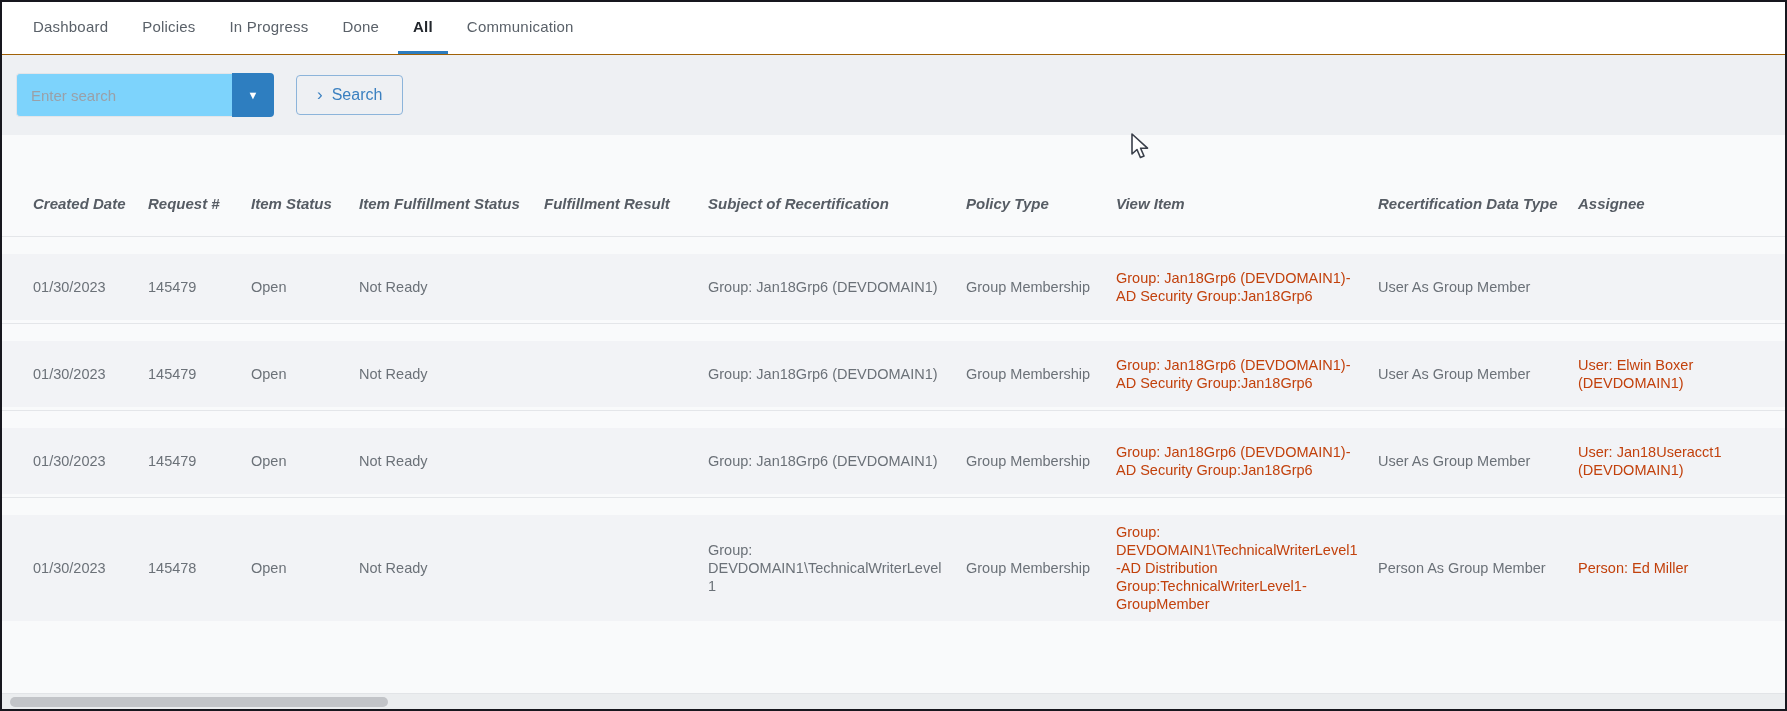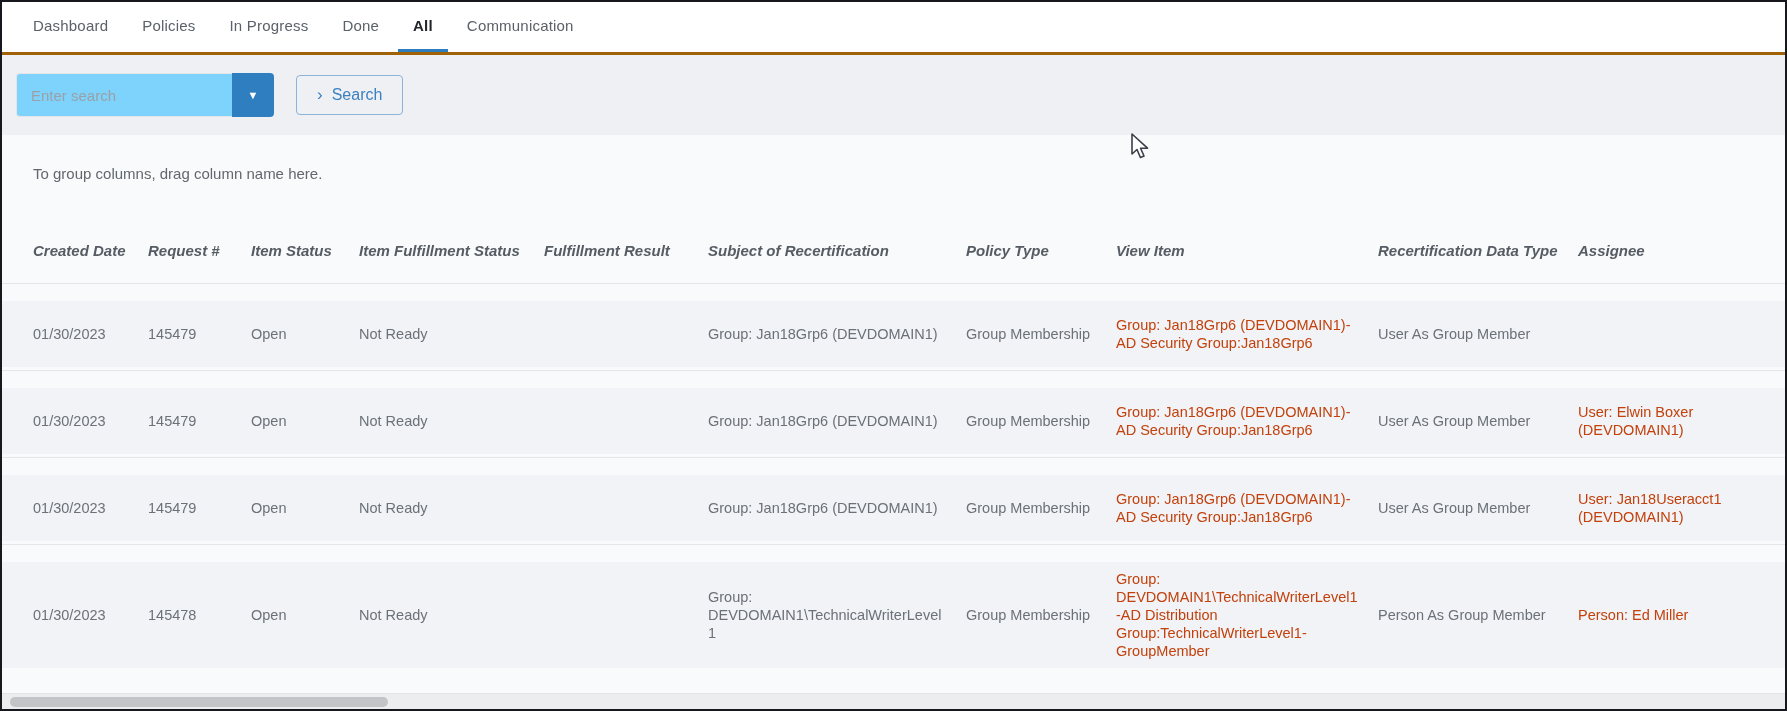--- a/index.html
+++ b/index.html
@@ -9,21 +9,21 @@
     border:2px solid #17171e;
     background:#eef0f3;
     font-family:"Liberation Sans",sans-serif;
     display:flex;flex-direction:column;
     position:relative;overflow:hidden;
   }
   
   .tabbar{
     background:#ffffff;height:53px;flex:0 0 53px;
     display:flex;align-items:stretch;padding-left:16px;
-    border-bottom:3px solid #a16207;
+    border-bottom:1px solid #a16207;
   }
   .tab{
     display:flex;align-items:center;
     padding:0 15px;margin-right:4px;
     font-size:15px;color:#5a6169;
     border-bottom:3px solid transparent;
     cursor:pointer;letter-spacing:.2px;
   }
   .tab.active{color:#22262c;font-weight:700;border-bottom-color:#2c7cbe;}
   
@@ -115,21 +115,20 @@
         <span>▼</span>
       </button>
     </div>
     <button class="search-btn">
       <span class="chev">›</span>
       <span>Search</span>
     </button>
   </div>
 
   <div class="card">
-    <div class="group-hint">To group columns, drag column name here.</div>
 
     <div class="thead">
       <div class="th c1">Created Date</div>
       <div class="th c2">Request #</div>
       <div class="th c3">Item Status</div>
       <div class="th c4">Item Fulfillment Status</div>
       <div class="th c5">Fulfillment Result</div>
       <div class="th c6">Subject of Recertification</div>
       <div class="th c7">Policy Type</div>
       <div class="th c8">View Item</div>

